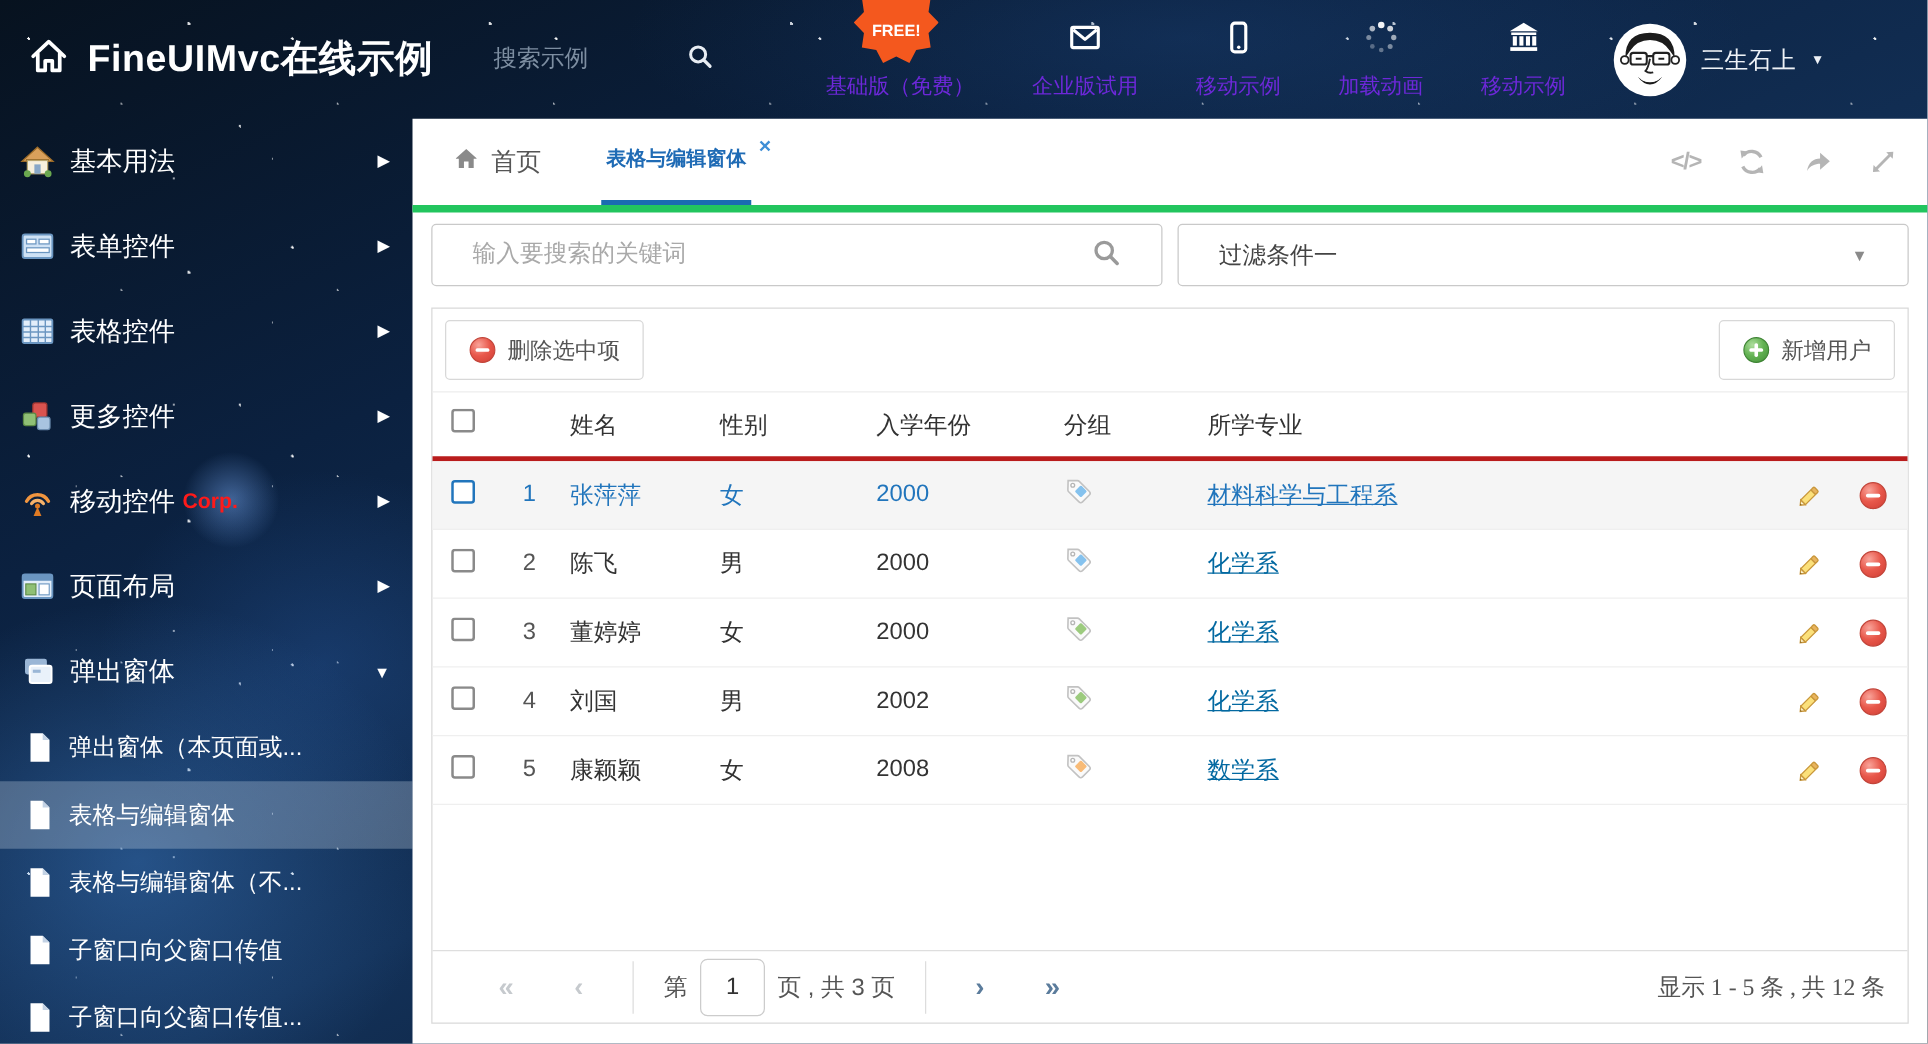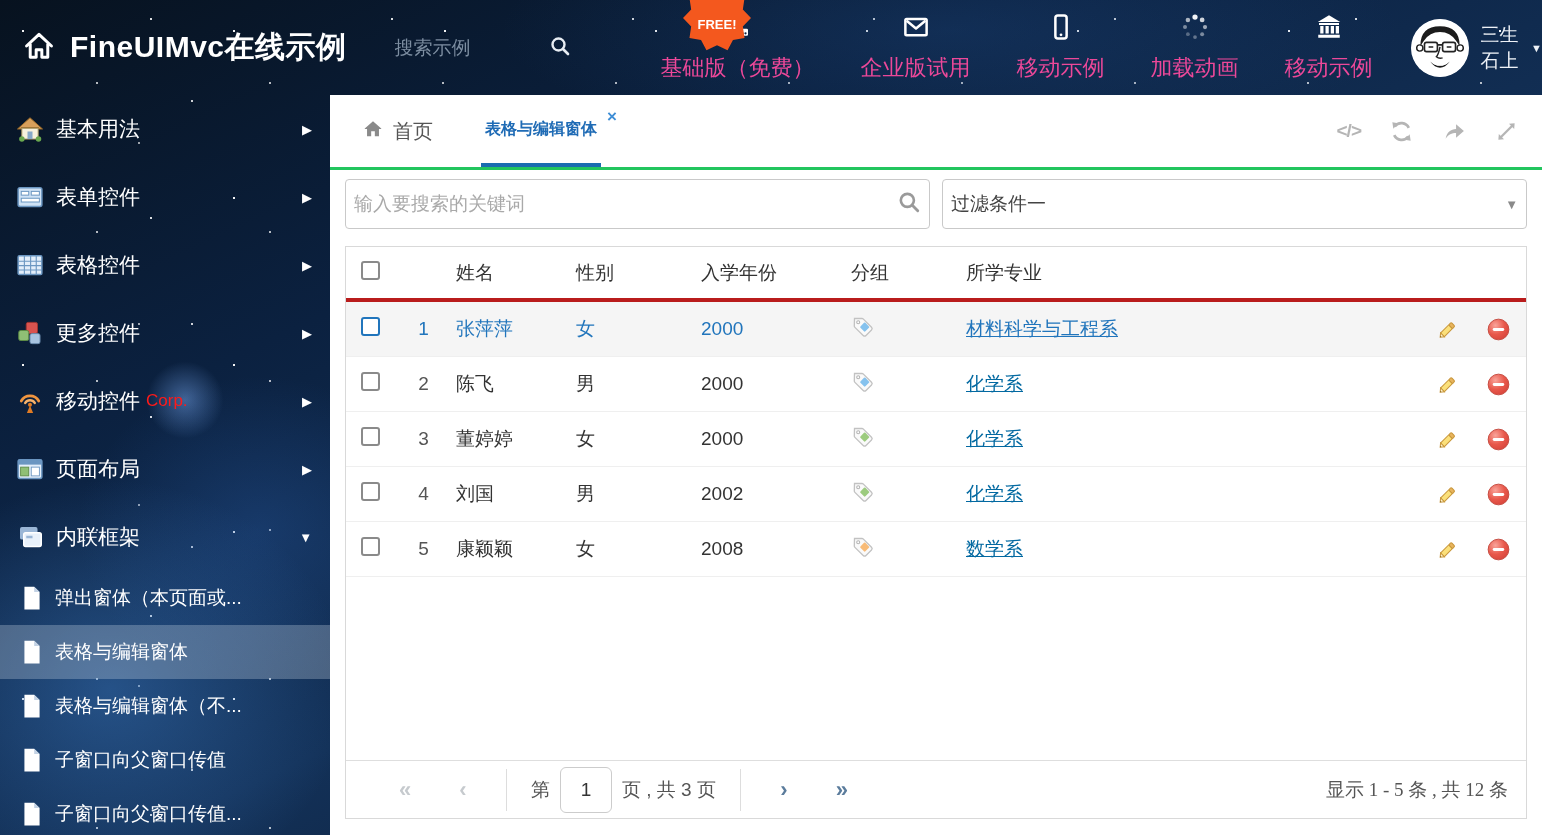--- a/index.html
+++ b/index.html
@@ -36,48 +36,48 @@
   .hd-search input { background:transparent; border:none; outline:none; color:#cfd8e3; font-size:19px; width:140px;
     font-family:"Liberation Sans","DejaVu Sans",sans-serif; }
   .hd-search input::placeholder { color:#7d8ea1; }
   .hd-search .mag { margin-left:14px; }
   .free-badge { position:absolute; left:683px; top:-16px; width:68px; height:68px; z-index:3;
     background:#f4581e; display:flex; align-items:center; justify-content:center;
     color:#fff; font-weight:700; font-size:13px; padding-top:12px;
     clip-path:polygon(100% 50%,88% 62.4%,90.5% 79.4%,73.5% 82.4%,65.5% 97.6%,50% 90%,34.5% 97.6%,26.5% 82.4%,9.5% 79.4%,12% 62.4%,0% 50%,12% 37.6%,9.5% 20.6%,26.5% 17.6%,34.5% 2.4%,50% 10%,65.5% 2.4%,73.5% 17.6%,90.5% 20.6%,88% 37.6%); }
   .hd-nav { display:flex; align-items:flex-start; margin-left:90px; gap:46px; }
   .hd-item { display:flex; flex-direction:column; align-items:center; gap:7px; cursor:pointer; }
-  .hd-item .lbl { font-size:22px; color:#ec4899; white-space:nowrap; }
+  .hd-item .lbl { font-size:17px; color:#6d28d9; white-space:nowrap; }
   .hd-user { display:flex; align-items:center; margin-left:38px; gap:12px; cursor:pointer; }
   .avatar { width:58px; height:58px; border-radius:50%; background:#fff; overflow:hidden; flex:none; }
   .hd-user .uname { font-size:19px; color:#eef2f7; }
   .hd-user .caret { font-size:11px; color:#eef2f7; }
   
   .sidebar { position:absolute; top:95px; left:0; width:330px; bottom:0; z-index:2; color:#fff; }
   .side-item { height:68px; display:flex; align-items:center; padding:0 18px 0 14px; cursor:pointer; }
   .side-item .sicon { width:32px; display:flex; justify-content:center; flex:none; }
   .side-item .slabel { font-size:21px; margin-left:10px; white-space:nowrap; }
-  .side-item .sbadge { color:#ff1a1a; font-size:17px; font-weight:400; margin-left:6px; }
+  .side-item .sbadge { color:#ff1a1a; font-size:17px; font-weight:700; margin-left:6px; }
   .side-item .sarrow { margin-left:auto; font-size:13px; color:#fff; }
   .side-sub { height:54px; display:flex; align-items:center; padding-left:20px; cursor:pointer; }
   .side-sub .sicon { width:24px; display:flex; justify-content:center; flex:none; }
   .side-sub .slabel { font-size:19px; margin-left:11px; white-space:nowrap; }
   .side-sub.selected { background:rgba(220,230,240,.28); }
   
   .main { position:absolute; left:330px; top:95px; right:0; bottom:0; background:#fff; z-index:1; }
-  .tabbar { height:75px; border-bottom:3px solid #22c55e; display:flex; align-items:stretch; padding-left:32px; position:relative; }
+  .tabbar { height:75px; border-bottom:6px solid #22c55e; display:flex; align-items:stretch; padding-left:32px; position:relative; }
   .tab { display:flex; align-items:center; gap:9px; color:#555; font-size:20px; cursor:pointer; }
   .tab-active { margin-left:48px; color:#1f6bb5; font-weight:700; border-bottom:4px solid #1a6cb0; position:relative; padding:0 4px; cursor:pointer; display:flex; align-items:center; }
   .tab-close { position:absolute; top:13px; right:-16px; color:#3e8ed6; font-size:17px; font-weight:700; line-height:1; cursor:pointer; }
   .tab-tools { position:absolute; right:24px; top:0; height:100%; display:flex; align-items:center; gap:28px; }
   .tool { color:#b5b5b5; cursor:pointer; display:flex; align-items:center; }
   .tool-code { font-size:19px; font-weight:700; letter-spacing:-1px; }
   
   .filter-row { margin:9px 15px 0; display:flex; gap:12px; }
-  .f-box { flex:1 1 0; height:50px; border:1px solid #c9c9c9; border-radius:4px; display:flex; align-items:center; padding:0 8px; background:#fff; }
+  .f-box { flex:1 1 0; height:50px; border:1px solid #c9c9c9; border-radius:4px; display:flex; align-items:center; padding:0 32px; background:#fff; }
   .f-box input { border:none; outline:none; flex:1; font-size:19px; color:#333; font-family:"Liberation Sans","DejaVu Sans",sans-serif; }
   .f-box input::placeholder { color:#a9a9a9; }
   .f-select { cursor:pointer; }
   .f-select .sel-text { flex:1; font-size:19px; color:#444; }
   .f-select .caret { color:#8a8a8a; font-size:13px; }
   
   .panel { margin:17px 15px 0; height:573px; border:1px solid #d9d9d9; display:flex; flex-direction:column; background:#fff; }
   .panel-toolbar { padding:9px 10px; display:flex; justify-content:space-between; align-items:center; border-bottom:1px solid #ededed; }
   .btn { display:flex; align-items:center; gap:9px; border:1px solid #d8d8d8; border-radius:4px; background:#fff; padding:11px 18px; font-size:18px; color:#555; cursor:pointer; font-family:inherit; }
   .thead, .trow { display:grid; grid-template-columns:50px 55px 120px 125px 150px 115px 1fr 46px 56px; align-items:center; height:55px; }
@@ -305,21 +305,21 @@
     <span class="sarrow">▶</span>
   </div>
   <div class="side-item">
     <span class="sicon">
       <svg width="30" height="30" viewBox="0 0 24 24">
           <rect x="4" y="4" width="14" height="10" rx="1.5" fill="#9ab6d6"></rect>
           <rect x="7" y="8.5" width="14" height="11" rx="1.5" fill="#e9f1fa" stroke="#fff" stroke-width="1.2"></rect>
           <rect x="9" y="11" width="5" height="2" fill="#9ab6d6"></rect>
         </svg>
     </span>
-    <span class="slabel">内联框架</span>
+    <span class="slabel">弹出窗体</span>
     <span class="sarrow">▼</span>
   </div>
 
   <div class="side-sub">
     <span class="sicon">
       <svg width="22" height="26" viewBox="0 0 20 24">
           <path d="M3 1.5 H12 L17 6.5 V22.5 H3 Z" fill="#fff"></path>
           <path d="M12 1.5 L17 6.5 H12 Z" fill="#c3d2e4"></path>
         </svg>
     </span>
@@ -413,20 +413,37 @@
           </svg>
       </span>
     </div>
     <div class="f-box f-select">
       <span class="sel-text">过滤条件一</span>
       <span class="caret">▼</span>
     </div>
   </div>
 
   <div class="panel">
+    <div class="panel-toolbar">
+      <button class="btn">
+        <svg width="22" height="22" viewBox="0 0 20 20">
+            <circle cx="10" cy="10" r="9" fill="url(#gRed)" stroke="#c2453a" stroke-width=".8"></circle>
+            <rect x="5" y="8.7" width="10" height="2.6" rx="1.2" fill="#fff"></rect>
+          </svg>
+        <span>删除选中项</span>
+      </button>
+      <button class="btn">
+        <svg width="22" height="22" viewBox="0 0 20 20">
+            <circle cx="10" cy="10" r="9" fill="url(#gGreen)" stroke="#3f8435" stroke-width=".8"></circle>
+            <rect x="5" y="8.7" width="10" height="2.6" rx="1.2" fill="#fff"></rect>
+            <rect x="8.7" y="5" width="2.6" height="10" rx="1.2" fill="#fff"></rect>
+          </svg>
+        <span>新增用户</span>
+      </button>
+    </div>
 
     <div class="thead">
       <div class="cell c-check"><span class="checkbox"></span></div>
       <div class="cell c-idx"></div>
       <div class="cell">姓名</div>
       <div class="cell">性别</div>
       <div class="cell">入学年份</div>
       <div class="cell">分组</div>
       <div class="cell">所学专业</div>
       <div class="cell c-edit"></div>

